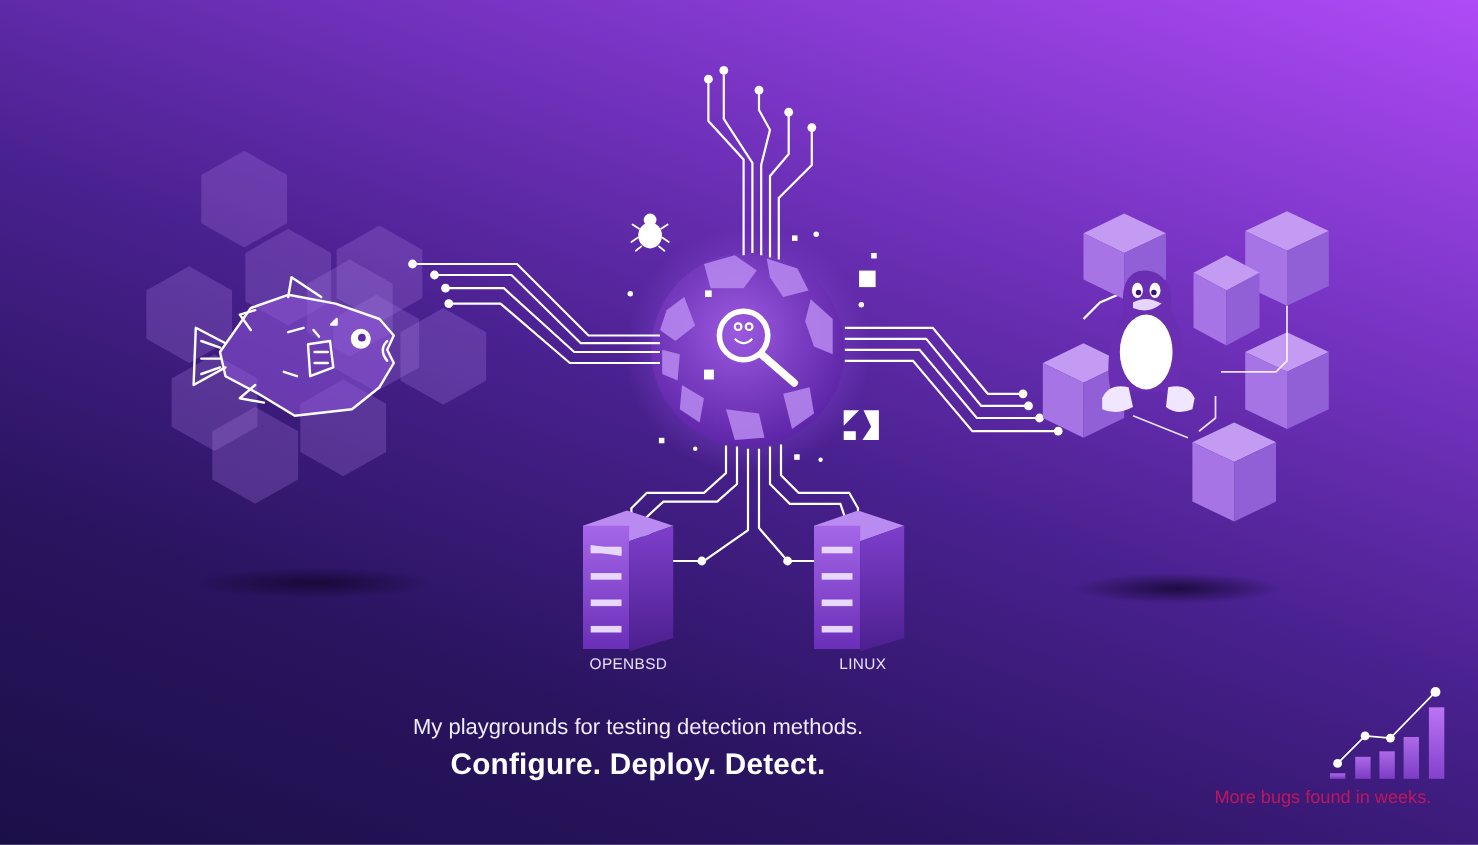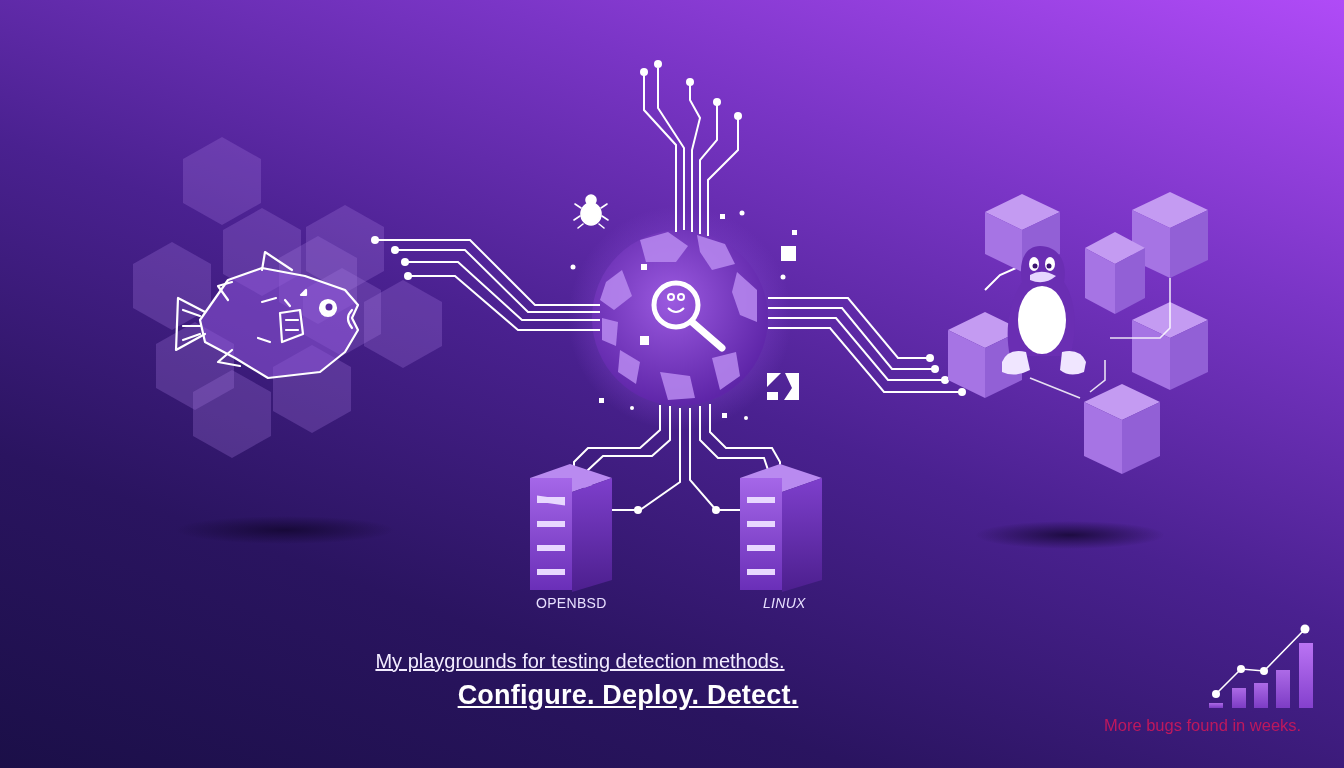--- a/index.html
+++ b/index.html
@@ -2,23 +2,23 @@
 <html><head>
 <meta charset="utf-8">
 <style>
   html, body { margin:0; padding:0; }
   body {
     width:1344px; height:768px; overflow:hidden; position:relative;
     font-family:"Liberation Sans", sans-serif;
     background: linear-gradient(20deg, #1b0f48 0%, #2a1460 25%, #4a2190 50%, #7a35c6 75%, #b04bf7 100%);
   }
   .layer { position:absolute; left:0; top:0; width:1344px; height:768px; }
-  .text-block { position:absolute; left:0; width:1160px; text-align:center; color:#fff;text-decoration:underline; }
+  .text-block { position:absolute; left:0; width:1160px; text-align:center; color:#fff; }
   .tagline { top:650px; font-size:20px; color:#f2ecff; }
-  .headline { top:680px; font-size:27px; font-weight:bold; color:#ffffff; letter-spacing:0.2px;padding-left:48px; }
+  .headline { top:680px; font-size:27px; font-weight:bold; color:#ffffff; letter-spacing:0.2px; }
   .server-label { position:absolute; font-size:14px; color:#e8e0ff; letter-spacing:0.3px;text-align:right; }
   .bugs-caption { position:absolute; left:1104px; top:716px; font-size:16.5px; color:#be185d; }
 </style>
 </head>
 <body>
 
 <svg class="layer" width="1344" height="768" viewBox="0 0 1344 768" xmlns="http://www.w3.org/2000/svg">
   <defs>
     <radialGradient id="sphereGrad" cx="45%" cy="40%" r="60%">
       <stop offset="0%" stop-color="#9b5ae0"></stop>
@@ -280,18 +280,18 @@
     <rect x="1299" y="643" width="14" height="65" fill="url(#barGrad)" opacity="0.9"></rect>
     <polyline points="1216,694 1241,669 1264,671 1305,629" fill="none" stroke="#ffffff" stroke-width="1.6"></polyline>
     <circle cx="1216" cy="694" r="4" fill="#ffffff"></circle>
     <circle cx="1241" cy="669" r="4" fill="#ffffff"></circle>
     <circle cx="1264" cy="671" r="4" fill="#ffffff"></circle>
     <circle cx="1305" cy="629" r="4.5" fill="#ffffff"></circle>
   </g>
 </svg>
 
 <div class="server-label" style="left:536px; top:595px;">OPENBSD</div>
-<div class="server-label" style="left:763px; top:595px;font-style:italic;">LINUX</div>
+<div class="server-label" style="left:763px; top:595px;">LINUX</div>
 
 <div class="text-block tagline">My playgrounds for testing detection methods.</div>
 <div class="text-block headline">Configure. Deploy. Detect.</div>
 
 <div class="bugs-caption">More bugs found in weeks.</div>
 
 </body></html>

